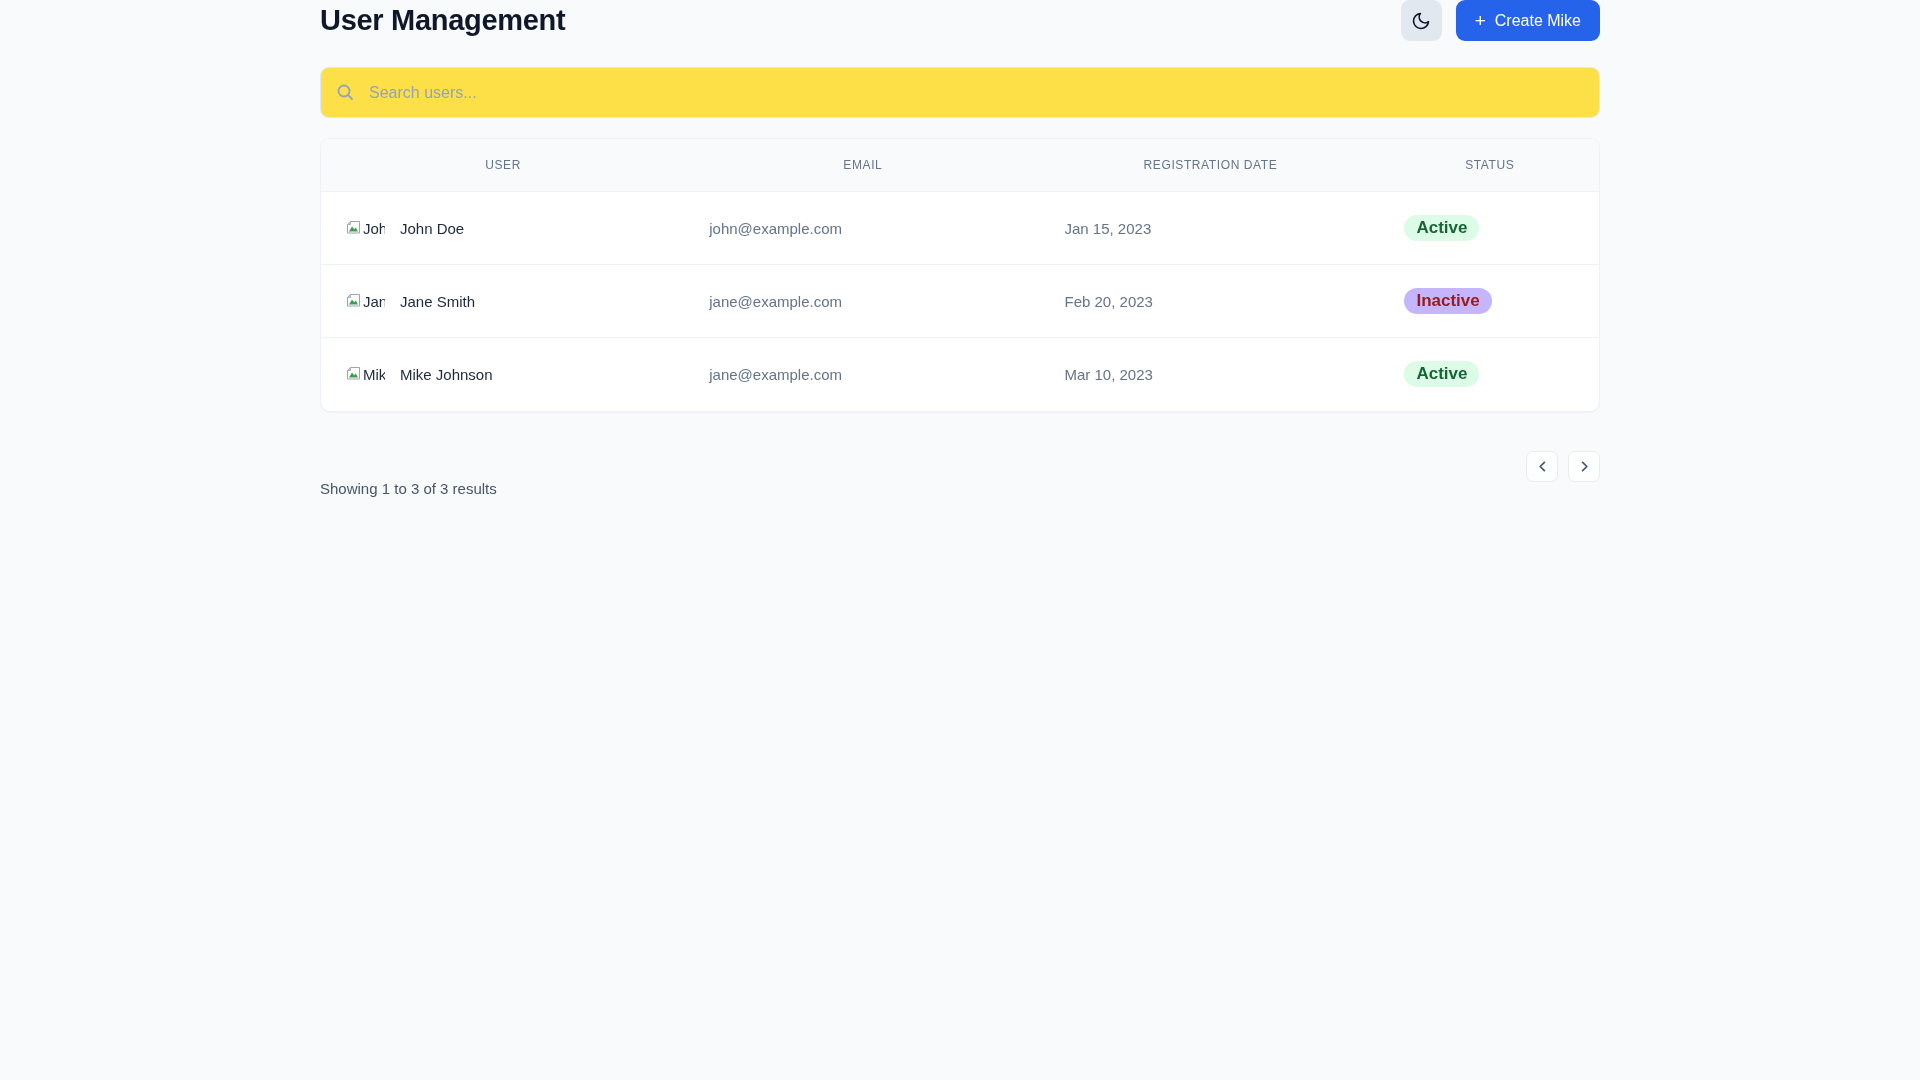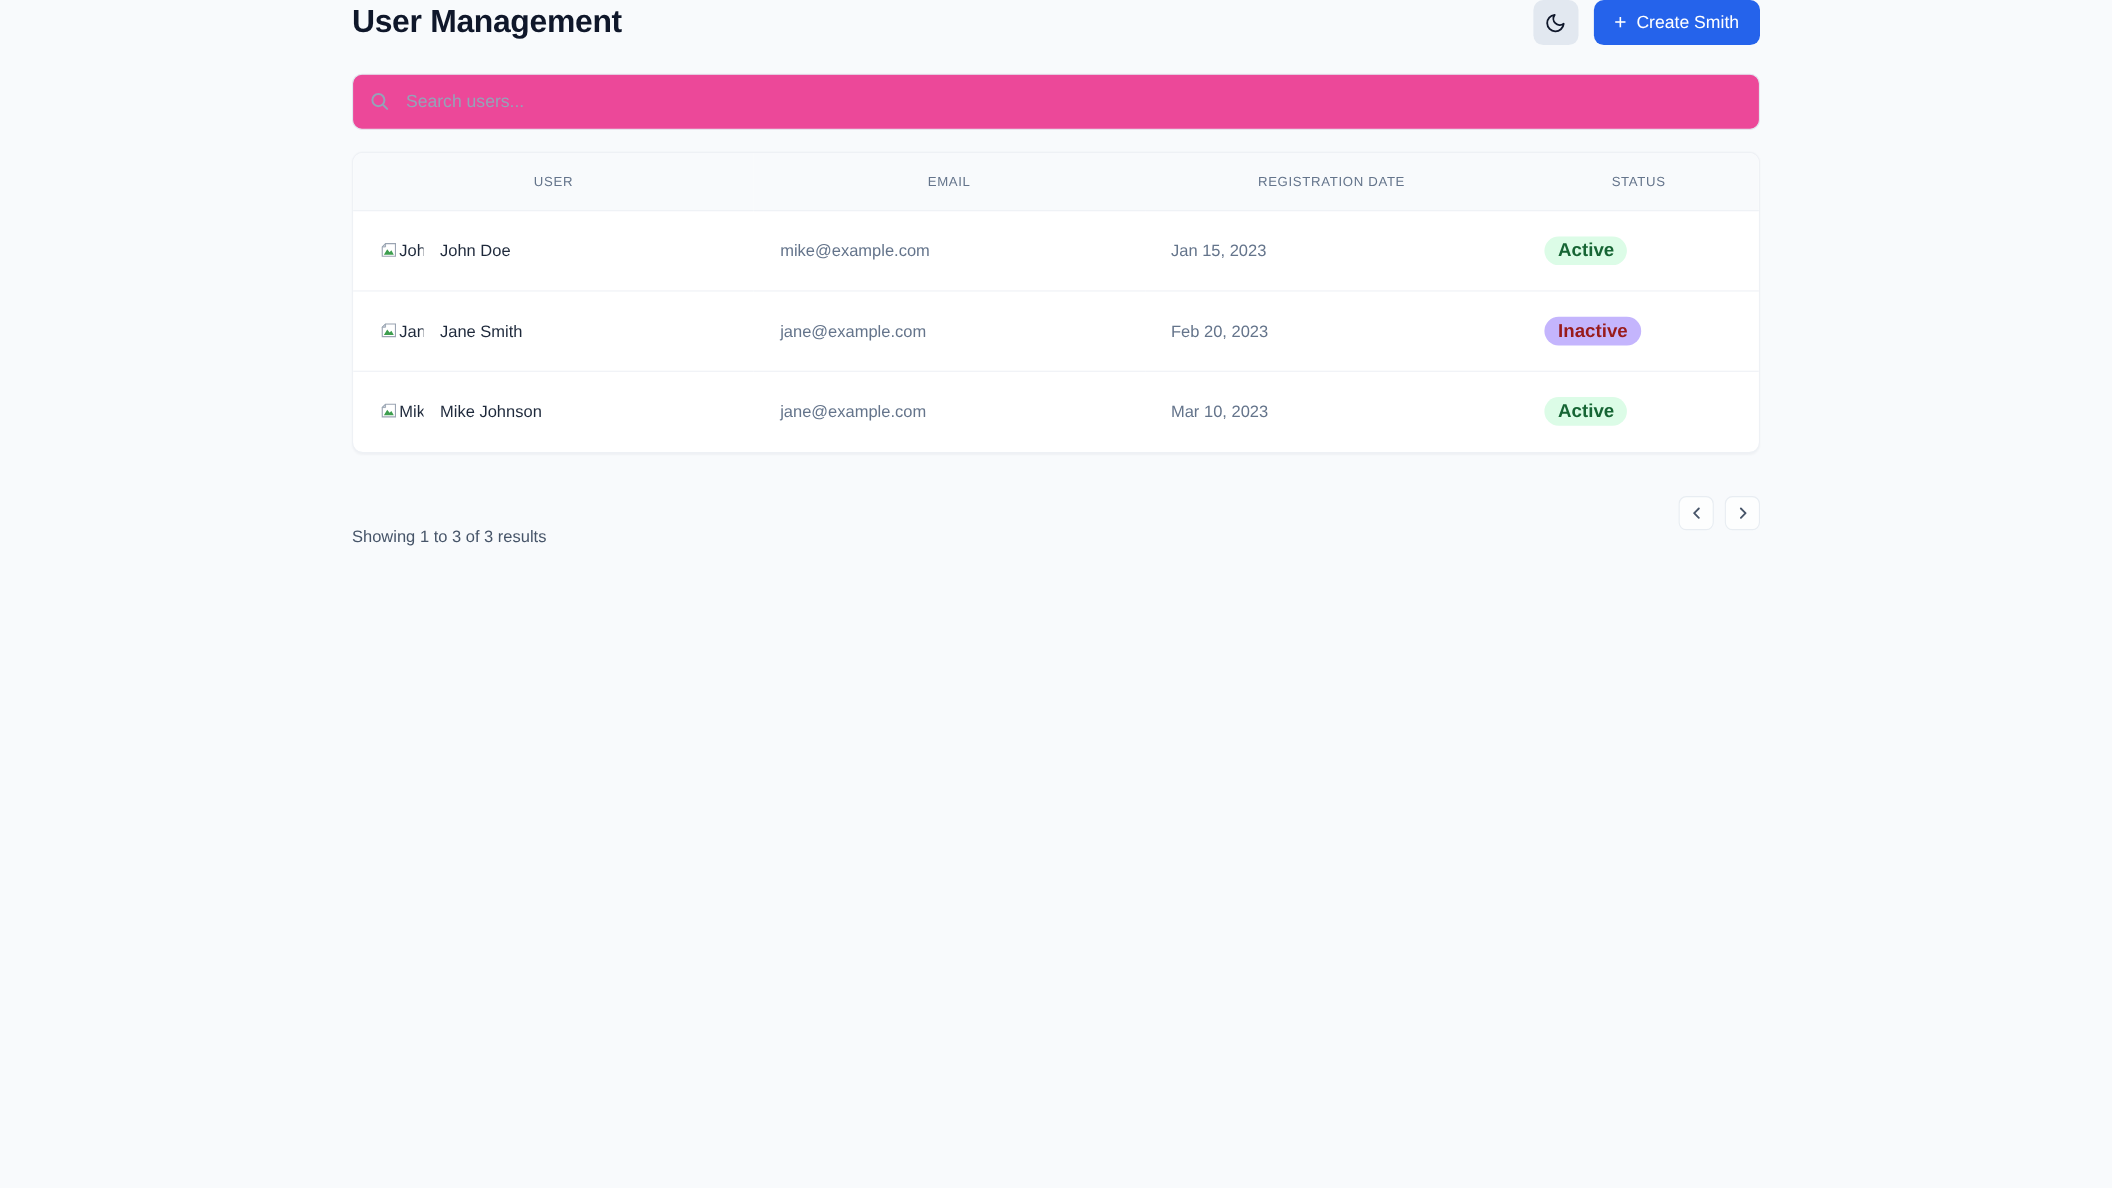--- a/index.html
+++ b/index.html
@@ -23,21 +23,21 @@
   .create-btn {
     height: 41px; border: none; border-radius: 9px; background: #2563eb;
     color: #ffffff; font-size: 16px; font-family: inherit;
     display: flex; align-items: center; gap: 9px; padding: 0 19px; cursor: pointer;
   }
   .plus-glyph { font-size: 19px; font-weight: 400; line-height: 1; margin-top: -1px; }
 
   
   .search-wrap { position: relative; margin-top: 26px; }
   .search-input {
-    width: 100%; height: 51px; background: #ec4899;
+    width: 100%; height: 51px; background: #fde047;
     border: 1px solid #e2e8f0; border-radius: 9px;
     padding: 0 16px 0 48px; font-size: 16px; font-family: inherit; color: #1e293b;
     outline: none;
   }
   .search-input::placeholder { color: #94a3b8; }
   .search-icon { position: absolute; left: 16px; top: 16px; }
 
   
   .table-card {
     margin-top: 20px; background: #ffffff; border: 1px solid #eef1f5;
@@ -93,21 +93,21 @@
     <div class="header-actions">
       <button class="theme-btn">
         <span style="display:flex;">
           <svg width="20" height="20" viewBox="0 0 24 24" fill="none" stroke="#0f172a" stroke-width="2" stroke-linecap="round" stroke-linejoin="round">
             <path d="M21 12.79A9 9 0 1 1 11.21 3 7 7 0 0 0 21 12.79z"></path>
           </svg>
         </span>
       </button>
       <button class="create-btn">
         <span class="plus-glyph">+</span>
-        <span>Create Smith</span>
+        <span>Create Mike</span>
       </button>
     </div>
   </div>
 
   <div class="search-wrap">
     <span class="search-icon" style="display:flex;">
       <svg width="18" height="18" viewBox="0 0 18 18" fill="none" stroke="#94a3b8" stroke-width="1.8" stroke-linecap="round">
         <circle cx="8" cy="8" r="5.5"></circle>
           <line x1="12.2" y1="12.2" x2="16" y2="16"></line>
       </svg>
@@ -141,21 +141,21 @@
                     <path d="M5.5 1.5 H14.5 V13 H2.5 V4.5 Z" fill="#ffffff" stroke="#9aa4b2" stroke-width="1"></path>
                     <path d="M5.5 1.5 L5.5 4.5 L2.5 4.5 Z" fill="#cbd3dd" stroke="#9aa4b2" stroke-width="0.8"></path>
                     <path d="M4 11.5 L7 6.5 L9.2 9.3 L10.8 7.6 L13 11.5 Z" fill="#3e9e4f"></path>
                   </svg>
                 </span>
                 <span>John Doe</span>
               </span>
               <span class="user-name">John Doe</span>
             </div>
           </td>
-          <td class="muted">mike@example.com</td>
+          <td class="muted">john@example.com</td>
           <td class="muted">Jan 15, 2023</td>
           <td>
             <span class="badge active">Active</span>
           </td>
         </tr>
         <tr>
           <td>
             <div class="user-flex">
               <span class="avatar">
                 <span class="broken-glyph" style="display:flex;">

